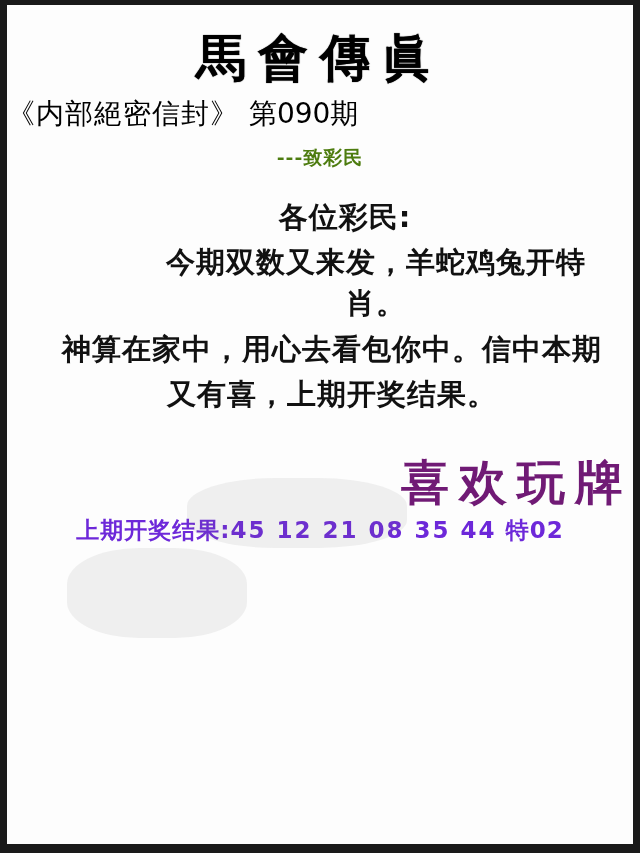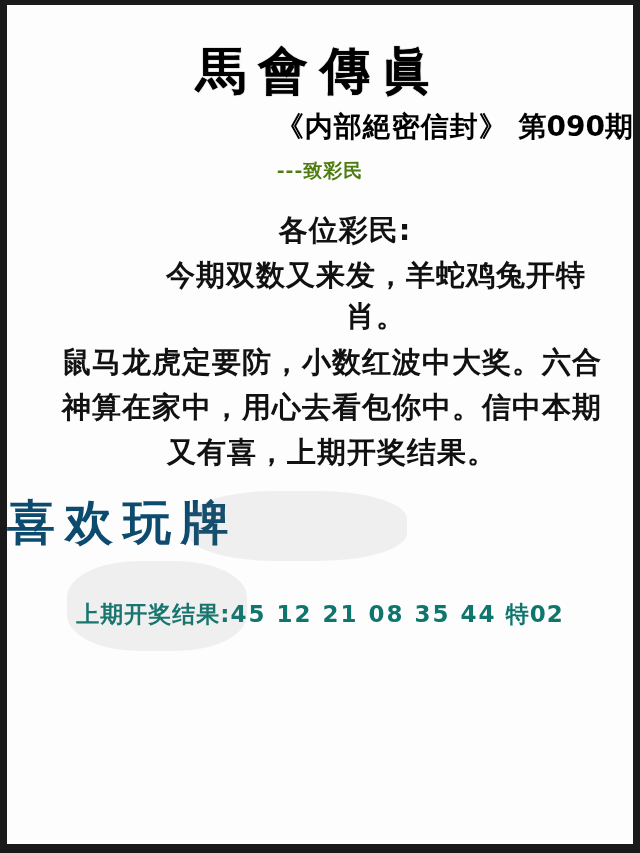--- a/index.html
+++ b/index.html
@@ -24,41 +24,41 @@
     background: #1a1a1a;
   }
   .frame-left   { left: 0; top: 0; width: 7px; height: 853px; }
   .frame-right  { right: 0; top: 0; width: 7px; height: 853px; }
   .frame-top    { left: 0; top: 0; width: 640px; height: 5px; }
   .frame-bottom { left: 0; bottom: 0; width: 640px; height: 9px; }
 
   .content {
     position: absolute;
     left: 7px;
-    top: 21px;
+    top: 8px;
     width: 626px;
     height: 604px;
     border-radius: 13px;
   }
 
   .title {
     text-align: center;
     font-family: "DejaVu Serif", "Liberation Serif", serif;
     font-weight: bold;
     font-size: 50px;
     letter-spacing: 12px;
     color: #000;
     margin-top: 22px;
     line-height: 1.1;
     text-shadow: 0 0 1px #000;
   }
   .subtitle {
-    text-align: right;
+    text-align: left;
     font-family: "DejaVu Serif", "Liberation Serif", serif;
-    font-weight: bold;
+    font-weight: normal;
     font-size: 28px;
     color: #000;
     margin-top: 10px;
     letter-spacing: 1px;
   }
   .subtitle .issue {
     font-family: "DejaVu Sans", "Liberation Sans", sans-serif;
     letter-spacing: 0px;
   }
   .dedication {
@@ -85,36 +85,35 @@
   .para {
     margin: 0 0 4px 0;
     text-indent: 0;
   }
   .indent-1 { padding-left: 26px; }
   .indent-2 { padding-left: 78px; }
   .indent-3 { padding-left: 88px; }
   .para-block { margin-bottom: 2px; }
 
   .slogan {
-    text-align: left;
+    text-align: right;
     font-family: "DejaVu Sans", "Liberation Sans", sans-serif;
     font-weight: bold;
     font-size: 48px;
     letter-spacing: 10px;
-    color: #0c4a6e;
-    margin-top: 18px;
+    color: #701a75;
+    margin-top: 36px;
   }
 
   .footer {
     text-align: center;
     font-family: "DejaVu Sans", "Liberation Sans", sans-serif;
     font-weight: bold;
     font-size: 23px;
-    color: #0f766e;
-    margin-top: 44px;
+    color: #6d28d9;
     letter-spacing: 1px;
   }
   .footer .nums {
     letter-spacing: 2px;
   }
   .smudge {
     position: absolute;
     background: rgba(120,120,120,0.10);
     border-radius: 40%;
     pointer-events: none;
@@ -142,21 +141,20 @@
     <div class="dedication">---致彩民</div>
 
     <div class="body-text">
 
       <div class="para indent-1">各位彩民:</div>
 
 
 
       <div class="para-block">
         <div class="para indent-3">今期双数又来发，羊蛇鸡兔开特肖。</div>
-        <div class="para">鼠马龙虎定要防，小数红波中大奖。六合</div>
         <div class="para">神算在家中，用心去看包你中。信中本期</div>
         <div class="para">又有喜，上期开奖结果。</div>
       </div>
 
     </div>
 
     <div class="slogan">喜欢玩牌</div>
 
     <div class="footer">
       <span>上期开奖结果:</span><span class="nums">45 12 21 08 35 44</span>&nbsp;<span>特02</span>

